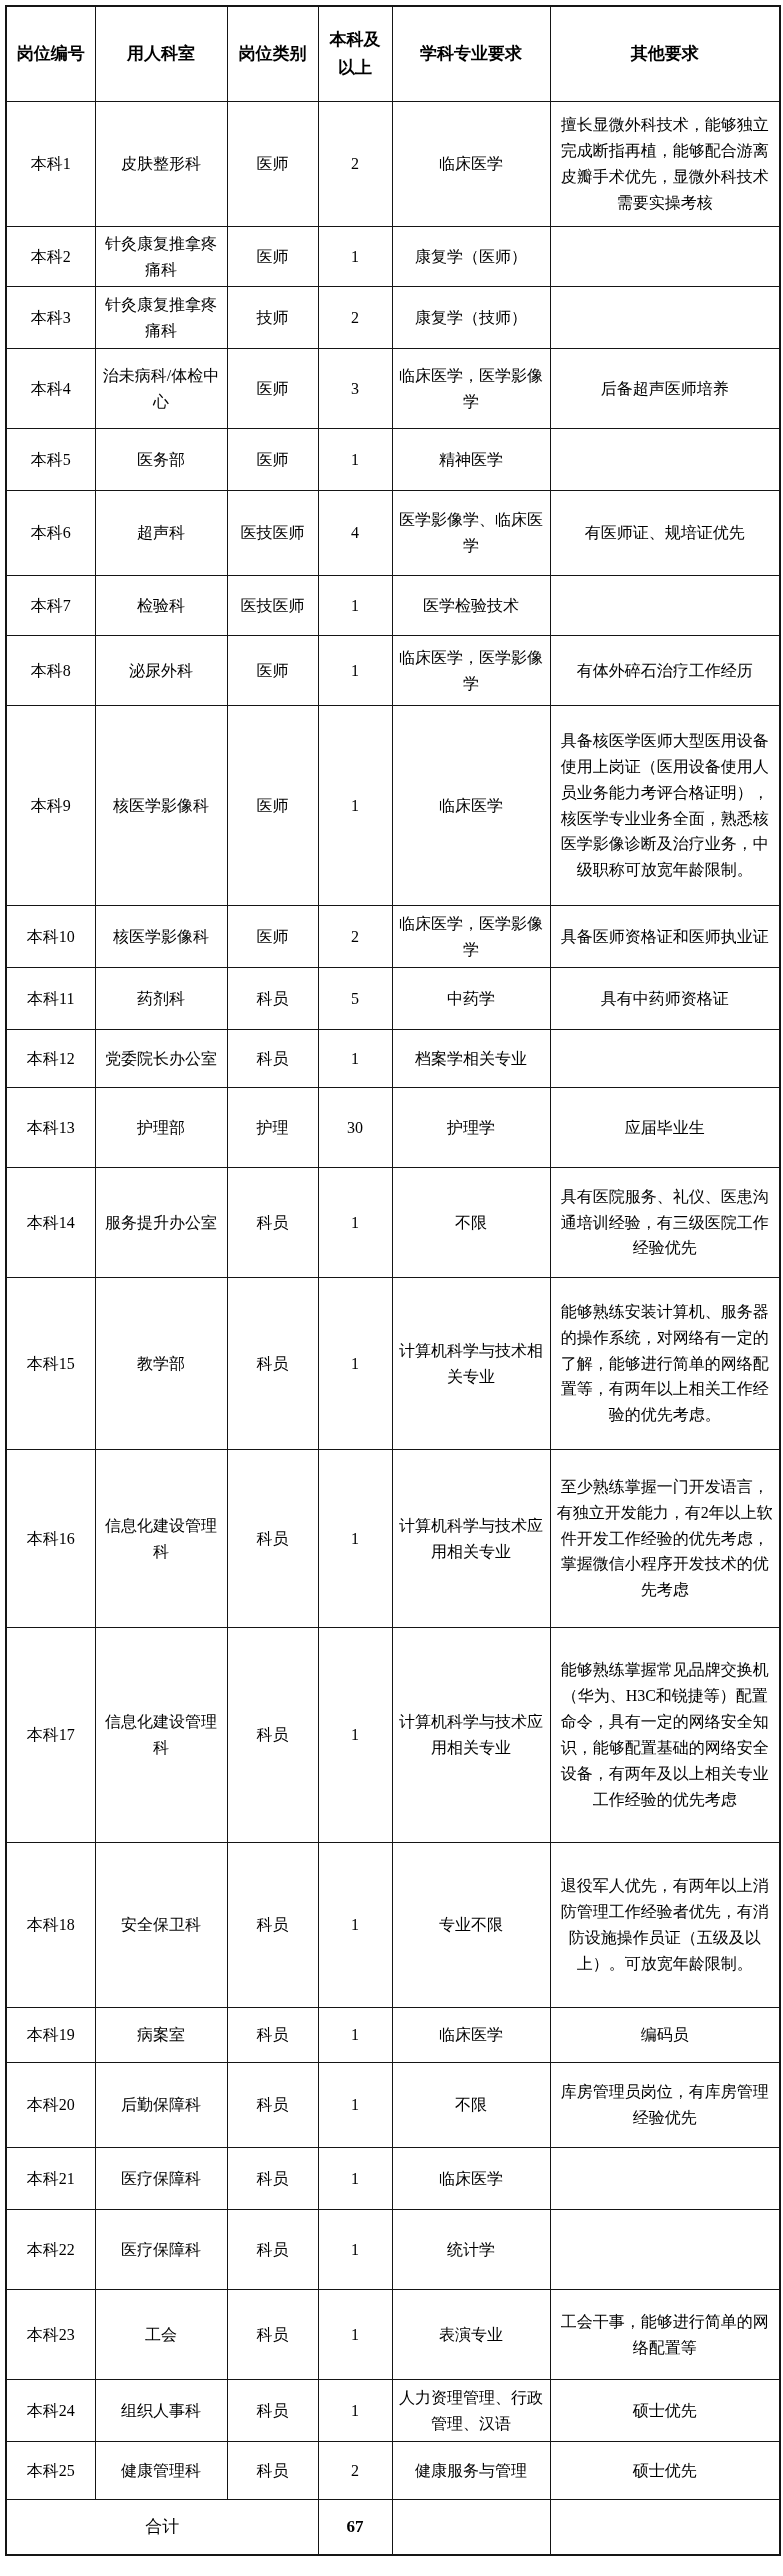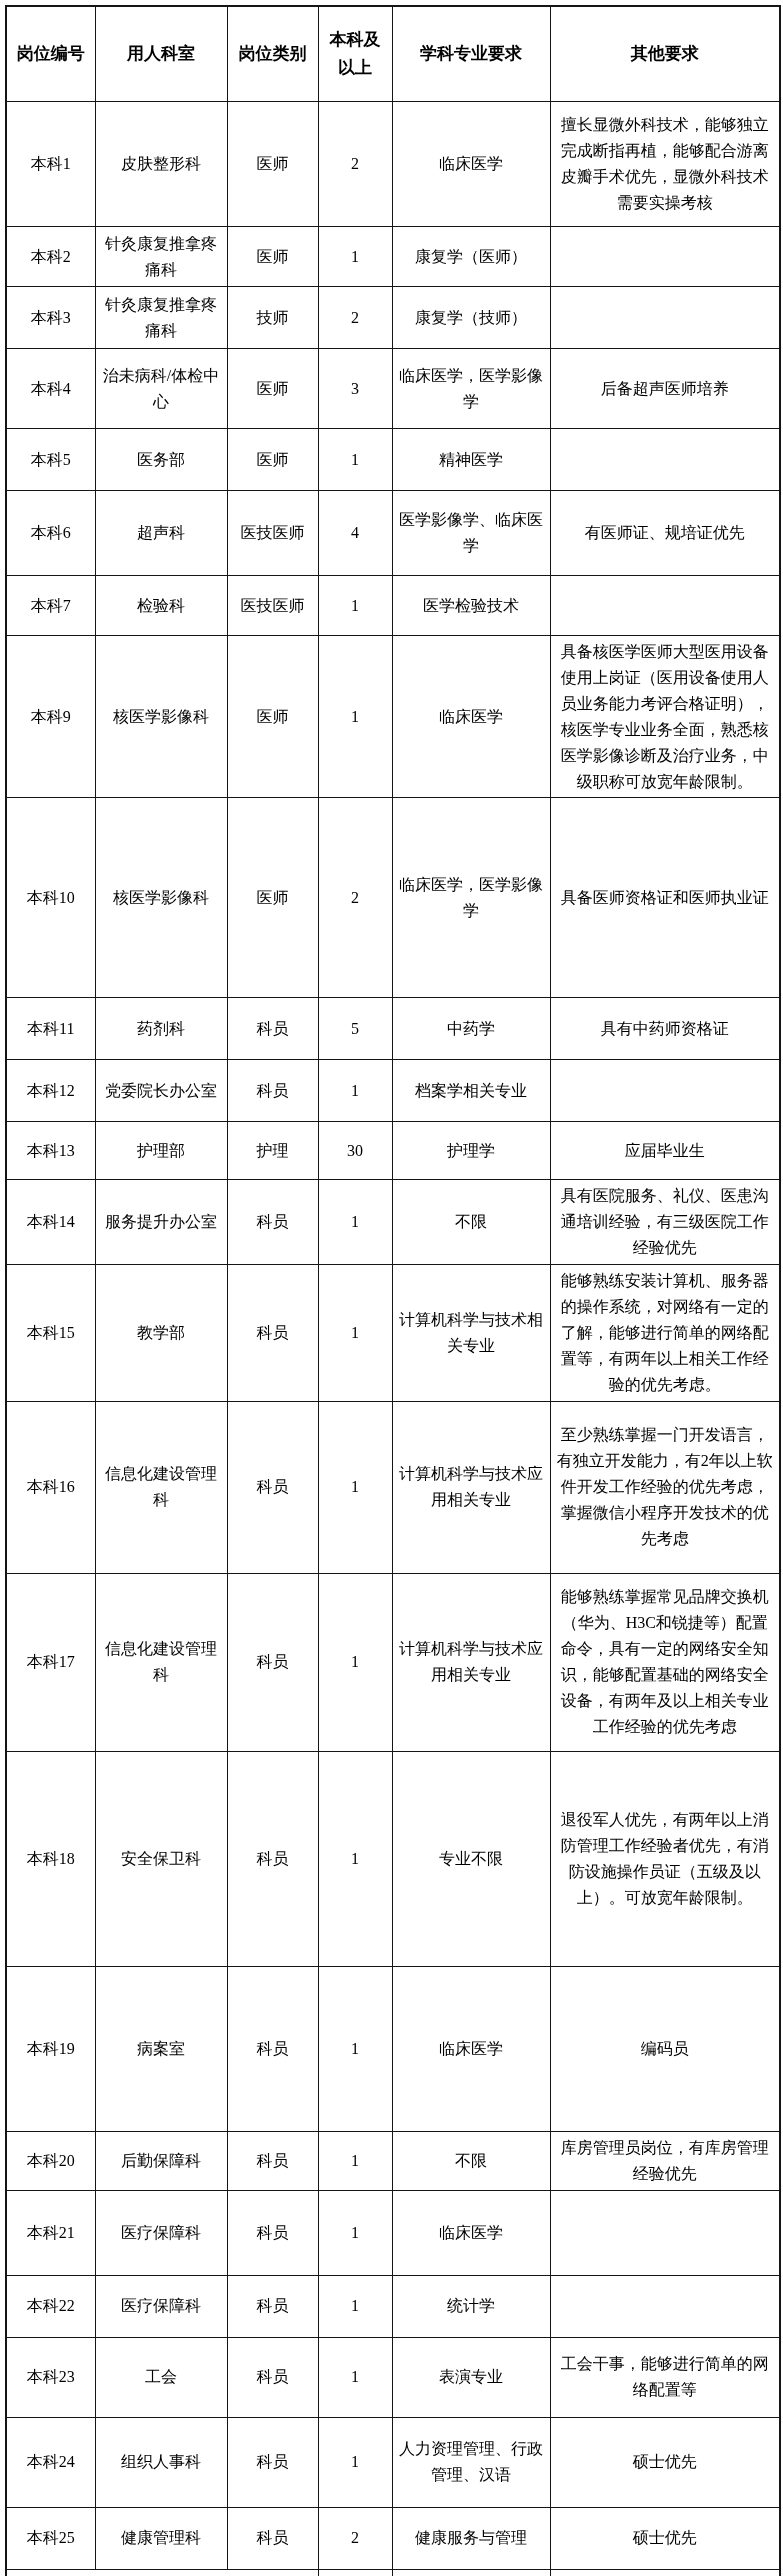--- a/index.html
+++ b/index.html
@@ -157,20 +157,28 @@
         </tr>
         <tr>
           <td class="col-id">本科7</td>
           <td class="col-dept">检验科</td>
           <td class="col-category">医技医师</td>
           <td class="col-count">1</td>
           <td class="col-major">医学检验技术</td>
           <td class="col-other"></td>
         </tr>
         <tr>
+          <td class="col-id">本科8</td>
+          <td class="col-dept">泌尿外科</td>
+          <td class="col-category">医师</td>
+          <td class="col-count">1</td>
+          <td class="col-major">临床医学，医学影像学</td>
+          <td class="col-other">有体外碎石治疗工作经历</td>
+        </tr>
+        <tr>
           <td class="col-id">本科9</td>
           <td class="col-dept">核医学影像科</td>
           <td class="col-category">医师</td>
           <td class="col-count">1</td>
           <td class="col-major">临床医学</td>
           <td class="col-other">具备核医学医师大型医用设备使用上岗证（医用设备使用人员业务能力考评合格证明），核医学专业业务全面，熟悉核医学影像诊断及治疗业务，中级职称可放宽年龄限制。</td>
         </tr>
         <tr>
           <td class="col-id">本科10</td>
           <td class="col-dept">核医学影像科</td>

